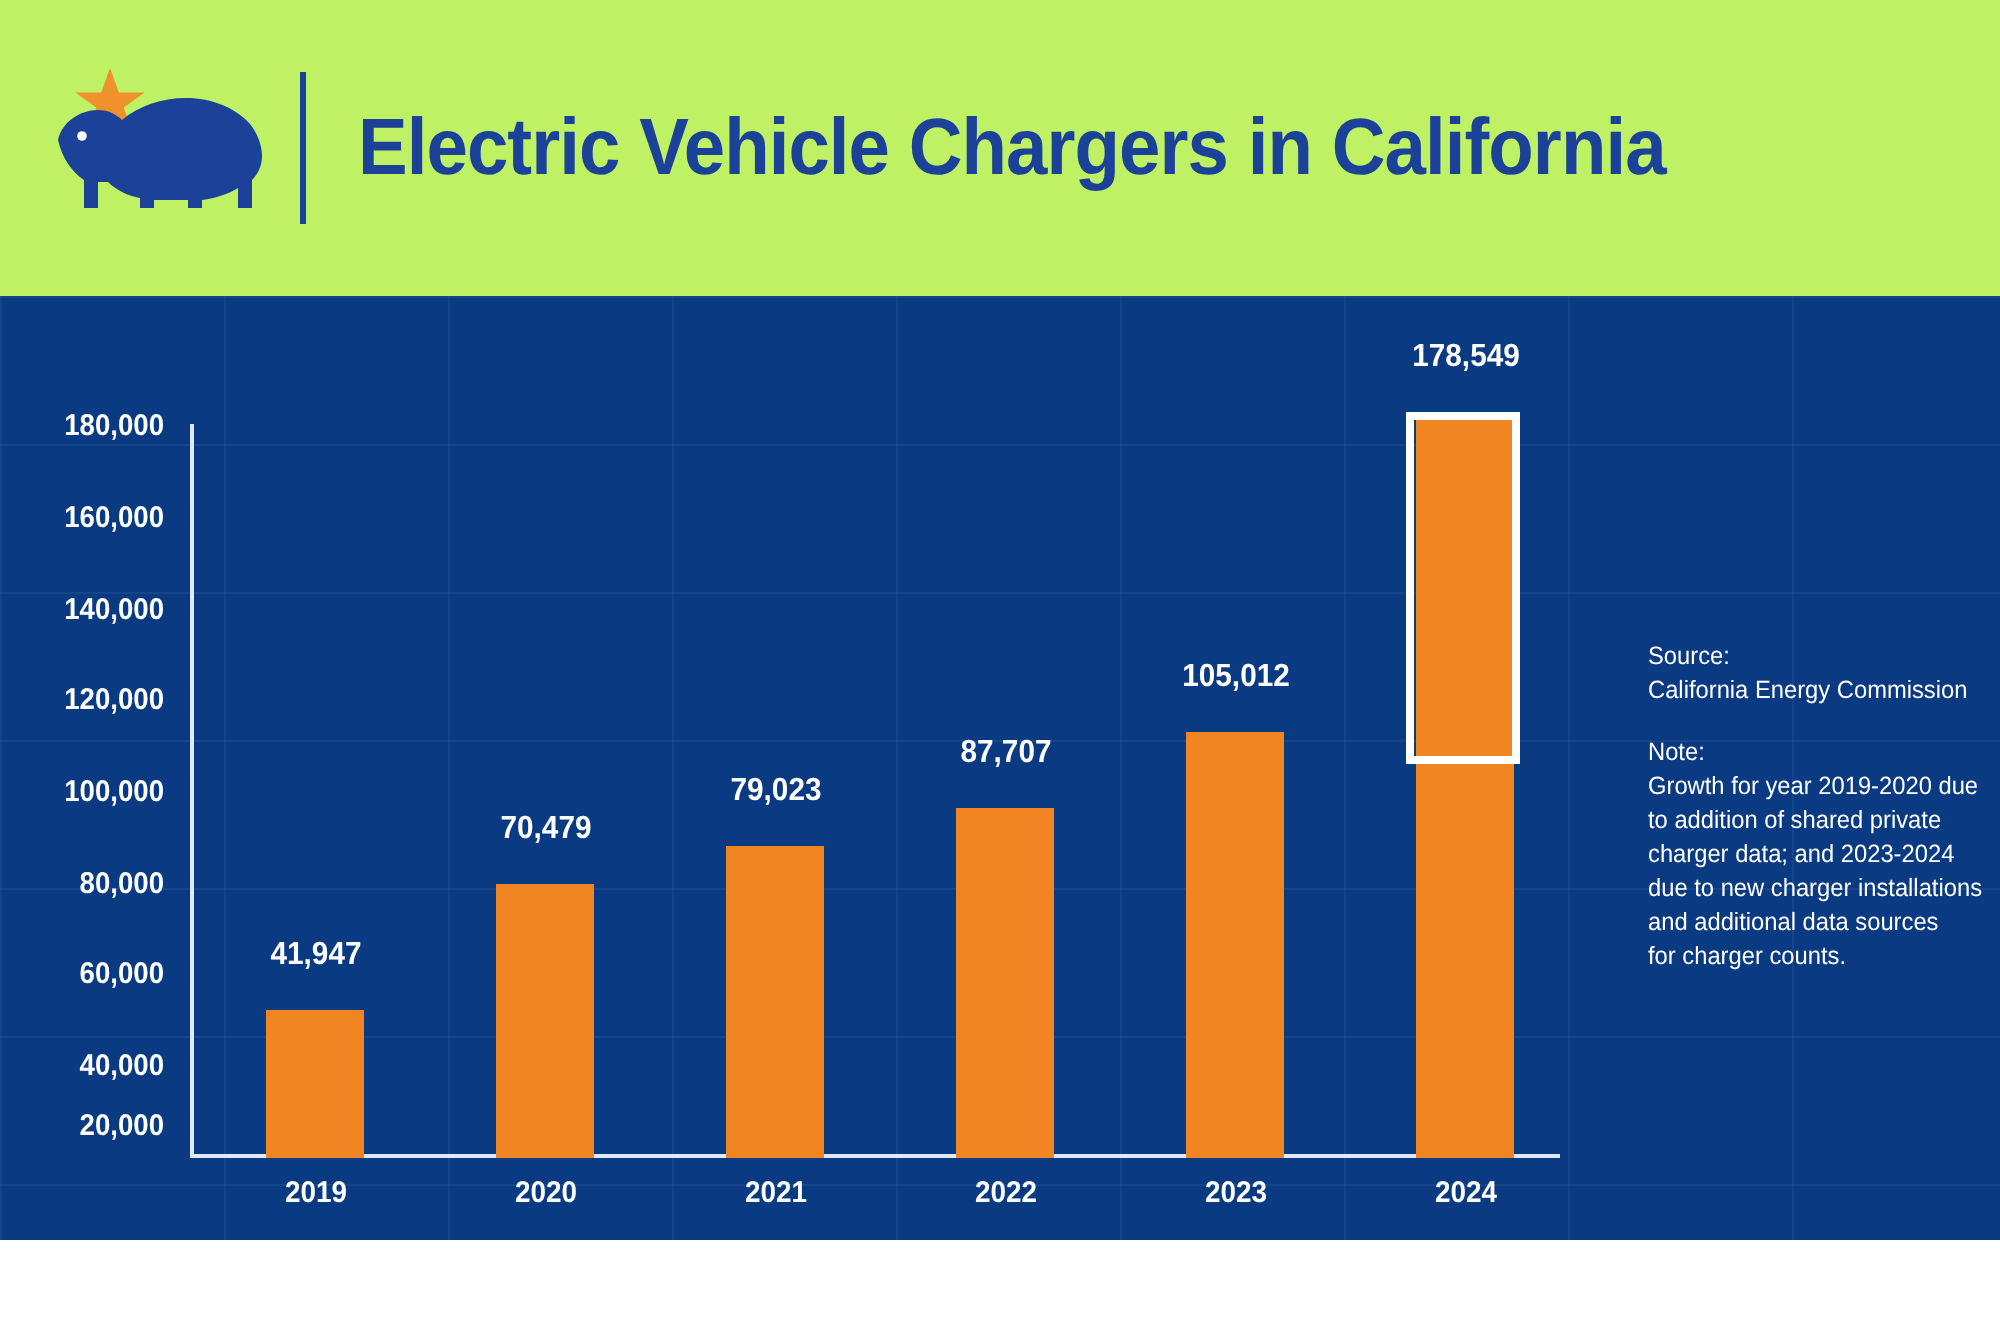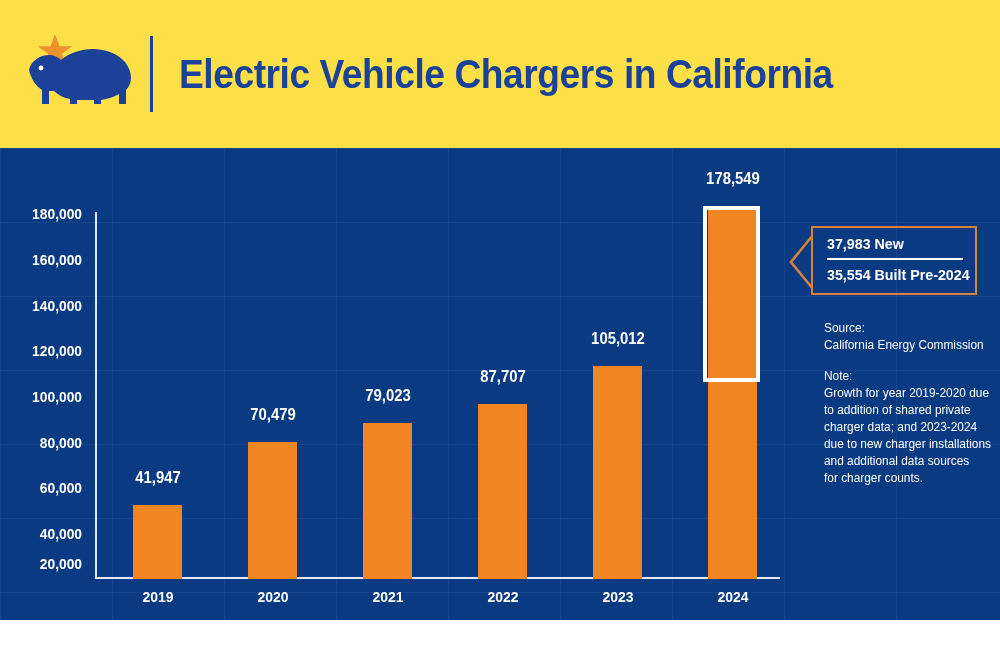--- a/index.html
+++ b/index.html
@@ -14,21 +14,21 @@
     overflow: hidden;
     position: relative;
   }
 
   
   #header {
     position: absolute;
     left: 0; top: 0;
     width: 1000px;
     height: 148px;
-    background: #fde047;
+    background: #bef264;
     display: flex;
     align-items: center;
   }
   #logo-wrap {
     width: 130px;
     height: 100px;
     margin-left: 14px;
     display: flex;
     align-items: center;
     justify-content: center;
@@ -247,28 +247,20 @@
     <div class="bar-label" style="left:733px;top:22px;">178,549</div>
 
     <div class="x-tick" style="left:158px;">2019</div>
     <div class="x-tick" style="left:273px;">2020</div>
     <div class="x-tick" style="left:388px;">2021</div>
     <div class="x-tick" style="left:503px;">2022</div>
     <div class="x-tick" style="left:618px;">2023</div>
     <div class="x-tick" style="left:733px;">2024</div>
   </div>
 
-  <div id="callout">
-    <svg id="callout-arrow" viewBox="0 0 24 56">
-      <path d="M24,1 L2,28 L24,55" fill="none" stroke="#d4823c" stroke-width="2.6"></path>
-    </svg>
-    <div class="callout-line">37,983 New</div>
-    <div id="callout-rule"></div>
-    <div class="callout-line">35,554 Built Pre-2024</div>
-  </div>
 
   <div id="side-text">
     <div class="side-block">
       <div class="side-line">Source:</div>
       <div class="side-line">California Energy Commission</div>
     </div>
     <div class="side-block">
       <div class="side-line">Note:</div>
       <div class="side-line">Growth for year 2019-2020 due</div>
       <div class="side-line">to addition of shared private</div>

